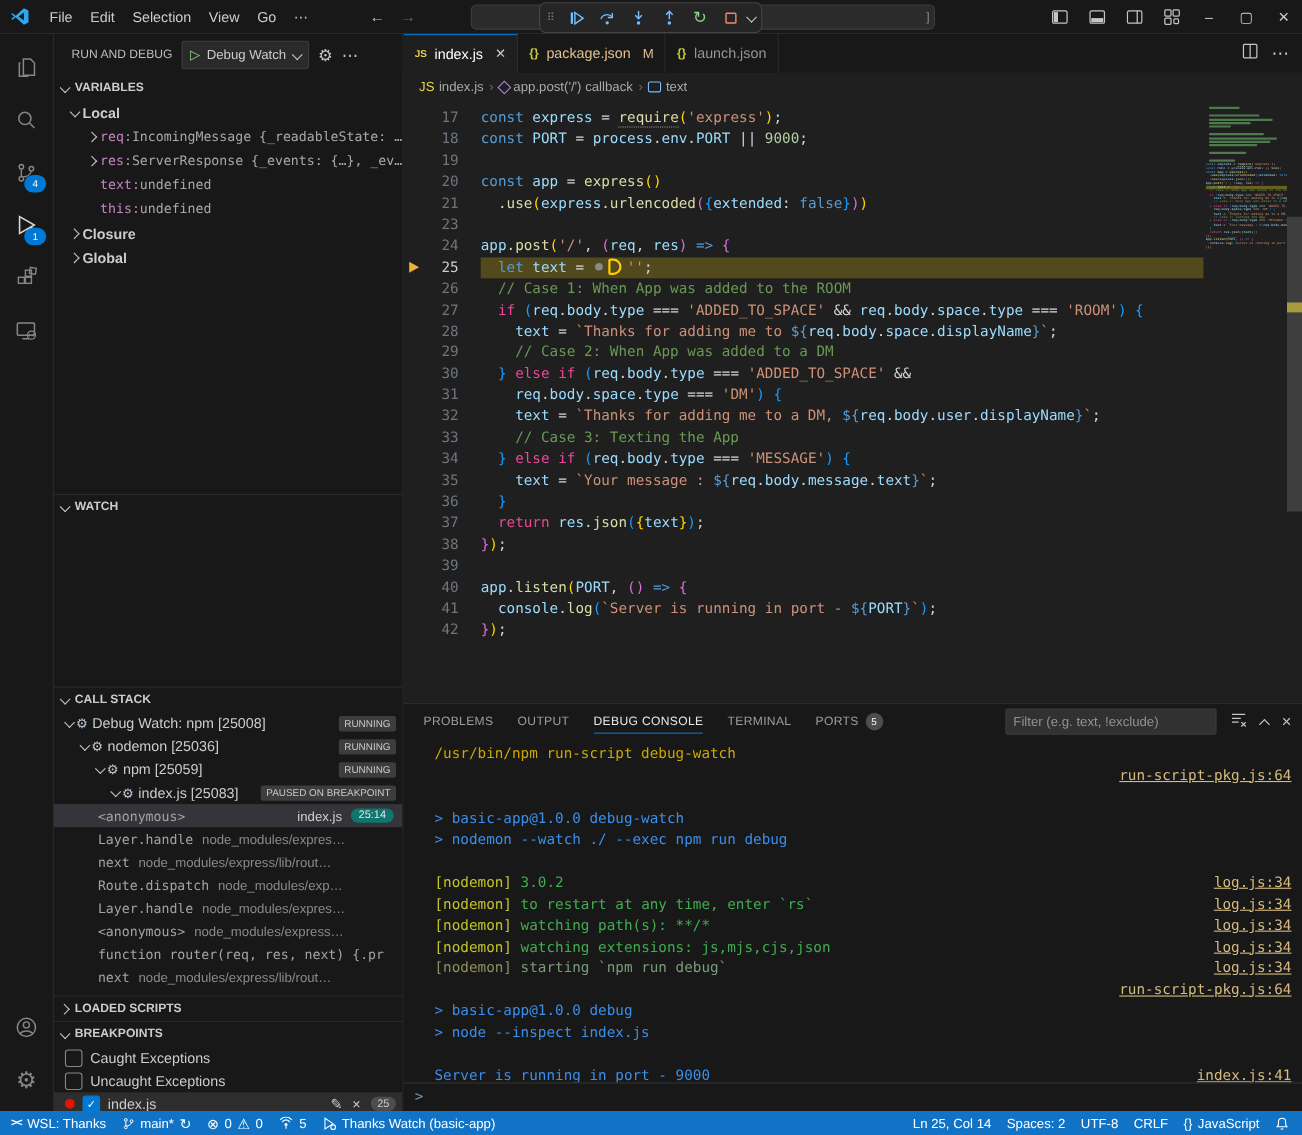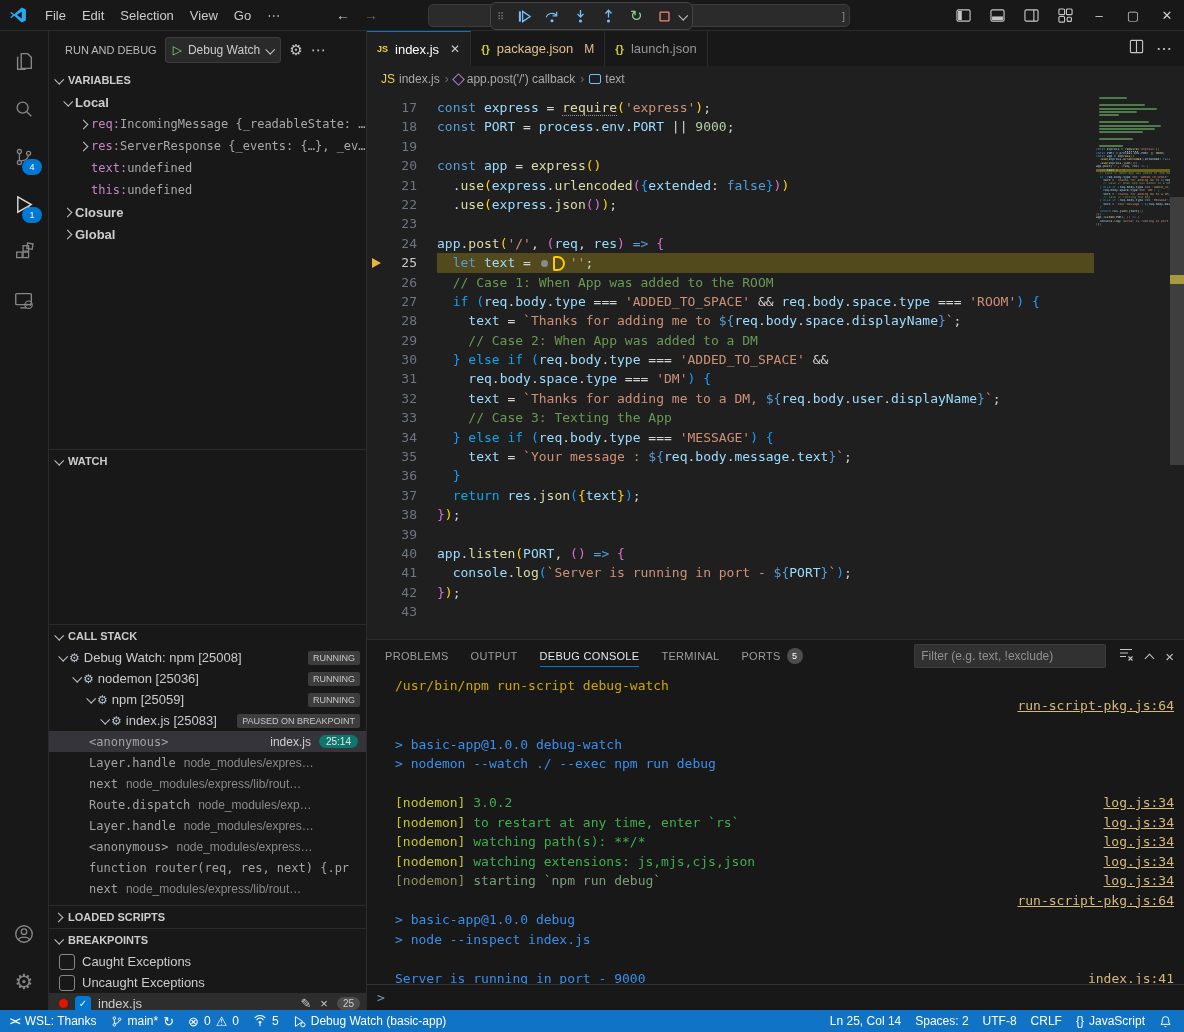--- a/index.html
+++ b/index.html
@@ -88,21 +88,21 @@
   
   #code-area{height:547px;flex:0 0 547px;position:relative;background:#1f1f1f;overflow:hidden;}
   #code-lines{position:absolute;left:0;top:6px;right:90px;font-family:"DejaVu Sans Mono",monospace;font-size:13px;line-height:19.4px;}
   .cl{display:flex;height:19.4px;white-space:pre;}
   .gut{width:18px;flex:0 0 18px;display:flex;align-items:center;justify-content:center;}
   .lnum{width:32px;flex:0 0 32px;text-align:right;color:#6e7681;padding-right:20px;user-select:none;}
   .lnum.on{color:#cccccc;}
   .ltext{flex:1;min-width:0;overflow:hidden;}
   .cl.hl .ltext{background:#52491c;}
   .paused-arrow{width:0;height:0;border-top:5px solid transparent;border-bottom:5px solid transparent;border-left:9px solid #e8b339;}
-  .tk-kw{color:#569cd6}.tk-ctl{color:#0ea5e9}.tk-var{color:#9cdcfe}.tk-fn{color:#dcdcaa}
+  .tk-kw{color:#569cd6}.tk-ctl{color:#ec4899}.tk-var{color:#9cdcfe}.tk-fn{color:#dcdcaa}
   .tk-fnu{color:#dcdcaa;border-bottom:1px dotted #9a9a9a;}
   .tk-str{color:#ce9178}.tk-num{color:#b5cea8}.tk-cmt{color:#6a9955}.tk-op{color:#d4d4d4}
   .tk-arr{color:#569cd6}.tk-pln{color:#d4d4d4}
   .tk-b1{color:#ffd700}.tk-b2{color:#da70d6}.tk-b3{color:#179fff}
   .tk-tpl{color:#ce9178}.tk-tplx{color:#569cd6}
   .idot{display:inline-block;width:7px;height:7px;border-radius:50%;background:#8a8a8a;margin:0 5px 1px 2px;vertical-align:middle;}
   .iptr{display:inline-block;width:8px;height:11px;border:2px solid #ffcc00;border-radius:2px 8px 8px 2px;margin:0 5px 1px 0;vertical-align:middle;}
   #minimap{position:absolute;top:0;right:14px;width:74px;height:200px;overflow:hidden;padding-top:4px;}
   .mm-bar{height:2px;margin:1.4px 0 1.4px 3px;background:#4e7a4e;border-radius:1px;}
   .mm-line{font-family:"DejaVu Sans Mono",monospace;font-size:3px;line-height:3.4px;white-space:pre;overflow:hidden;}
@@ -505,42 +505,40 @@
           </span>
         </div>
 
       <div id="code-area">
         <div id="code-lines">
             <div class="cl"><span class="gut"></span><span class="lnum">17</span><span class="ltext"><span class="tk-kw">const</span><span class="tk-pln"> </span><span class="tk-var">express</span><span class="tk-op"> = </span><span class="tk-fnu">require</span><span class="tk-b1">(</span><span class="tk-str">'express'</span><span class="tk-b1">)</span><span class="tk-pln">;</span></span></div>
             <div class="cl"><span class="gut"></span><span class="lnum">18</span><span class="ltext"><span class="tk-kw">const</span><span class="tk-pln"> </span><span class="tk-var">PORT</span><span class="tk-op"> = </span><span class="tk-var">process</span><span class="tk-pln">.</span><span class="tk-var">env</span><span class="tk-pln">.</span><span class="tk-var">PORT</span><span class="tk-op"> || </span><span class="tk-num">9000</span><span class="tk-pln">;</span></span></div>
             <div class="cl"><span class="gut"></span><span class="lnum">19</span><span class="ltext"></span></div>
             <div class="cl"><span class="gut"></span><span class="lnum">20</span><span class="ltext"><span class="tk-kw">const</span><span class="tk-pln"> </span><span class="tk-var">app</span><span class="tk-op"> = </span><span class="tk-fn">express</span><span class="tk-b1">()</span></span></div>
             <div class="cl"><span class="gut"></span><span class="lnum">21</span><span class="ltext"><span class="tk-pln">  .</span><span class="tk-fn">use</span><span class="tk-b1">(</span><span class="tk-var">express</span><span class="tk-pln">.</span><span class="tk-fn">urlencoded</span><span class="tk-b2">(</span><span class="tk-b3">{</span><span class="tk-var">extended</span><span class="tk-pln">: </span><span class="tk-kw">false</span><span class="tk-b3">}</span><span class="tk-b2">)</span><span class="tk-b1">)</span></span></div>
-            <div class="cl"><span class="gut"></span><span class="lnum">22</span><span class="ltext"><span class="tk-pln">  .</span><span class="tk-fn">use</span><span class="tk-b1">(</span><span class="tk-var">express</span><span class="tk-pln">.</span><span class="tk-fn">json</span><span class="tk-b2">()</span><span class="tk-b1">)</span><span class="tk-pln">;</span></span></div>
             <div class="cl"><span class="gut"></span><span class="lnum">23</span><span class="ltext"></span></div>
             <div class="cl"><span class="gut"></span><span class="lnum">24</span><span class="ltext"><span class="tk-var">app</span><span class="tk-pln">.</span><span class="tk-fn">post</span><span class="tk-b1">(</span><span class="tk-str">'/'</span><span class="tk-pln">, </span><span class="tk-b2">(</span><span class="tk-var">req</span><span class="tk-pln">, </span><span class="tk-var">res</span><span class="tk-b2">)</span><span class="tk-arr"> =&gt; </span><span class="tk-b2">{</span></span></div>
             <div class="cl hl"><span class="gut"><span class="paused-arrow"></span></span><span class="lnum on">25</span><span class="ltext"><span class="tk-pln">  </span><span class="tk-kw">let</span><span class="tk-pln"> </span><span class="tk-var">text</span><span class="tk-op"> = </span><span class="idot"></span><span class="iptr"></span><span class="tk-str">''</span><span class="tk-pln">;</span></span></div>
             <div class="cl"><span class="gut"></span><span class="lnum">26</span><span class="ltext"><span class="tk-cmt">  // Case 1: When App was added to the ROOM</span></span></div>
             <div class="cl"><span class="gut"></span><span class="lnum">27</span><span class="ltext"><span class="tk-pln">  </span><span class="tk-ctl">if</span><span class="tk-pln"> </span><span class="tk-b3">(</span><span class="tk-var">req</span><span class="tk-pln">.</span><span class="tk-var">body</span><span class="tk-pln">.</span><span class="tk-var">type</span><span class="tk-op"> === </span><span class="tk-str">'ADDED_TO_SPACE'</span><span class="tk-op"> &amp;&amp; </span><span class="tk-var">req</span><span class="tk-pln">.</span><span class="tk-var">body</span><span class="tk-pln">.</span><span class="tk-var">space</span><span class="tk-pln">.</span><span class="tk-var">type</span><span class="tk-op"> === </span><span class="tk-str">'ROOM'</span><span class="tk-b3">)</span><span class="tk-pln"> </span><span class="tk-b3">{</span></span></div>
             <div class="cl"><span class="gut"></span><span class="lnum">28</span><span class="ltext"><span class="tk-pln">    </span><span class="tk-var">text</span><span class="tk-op"> = </span><span class="tk-tpl">`Thanks for adding me to </span><span class="tk-tplx">${</span><span class="tk-var">req</span><span class="tk-pln">.</span><span class="tk-var">body</span><span class="tk-pln">.</span><span class="tk-var">space</span><span class="tk-pln">.</span><span class="tk-var">displayName</span><span class="tk-tplx">}</span><span class="tk-tpl">`</span><span class="tk-pln">;</span></span></div>
             <div class="cl"><span class="gut"></span><span class="lnum">29</span><span class="ltext"><span class="tk-cmt">    // Case 2: When App was added to a DM</span></span></div>
             <div class="cl"><span class="gut"></span><span class="lnum">30</span><span class="ltext"><span class="tk-pln">  </span><span class="tk-b3">}</span><span class="tk-pln"> </span><span class="tk-ctl">else</span><span class="tk-pln"> </span><span class="tk-ctl">if</span><span class="tk-pln"> </span><span class="tk-b3">(</span><span class="tk-var">req</span><span class="tk-pln">.</span><span class="tk-var">body</span><span class="tk-pln">.</span><span class="tk-var">type</span><span class="tk-op"> === </span><span class="tk-str">'ADDED_TO_SPACE'</span><span class="tk-op"> &amp;&amp;</span></span></div>
             <div class="cl"><span class="gut"></span><span class="lnum">31</span><span class="ltext"><span class="tk-pln">    </span><span class="tk-var">req</span><span class="tk-pln">.</span><span class="tk-var">body</span><span class="tk-pln">.</span><span class="tk-var">space</span><span class="tk-pln">.</span><span class="tk-var">type</span><span class="tk-op"> === </span><span class="tk-str">'DM'</span><span class="tk-b3">)</span><span class="tk-pln"> </span><span class="tk-b3">{</span></span></div>
             <div class="cl"><span class="gut"></span><span class="lnum">32</span><span class="ltext"><span class="tk-pln">    </span><span class="tk-var">text</span><span class="tk-op"> = </span><span class="tk-tpl">`Thanks for adding me to a DM, </span><span class="tk-tplx">${</span><span class="tk-var">req</span><span class="tk-pln">.</span><span class="tk-var">body</span><span class="tk-pln">.</span><span class="tk-var">user</span><span class="tk-pln">.</span><span class="tk-var">displayName</span><span class="tk-tplx">}</span><span class="tk-tpl">`</span><span class="tk-pln">;</span></span></div>
             <div class="cl"><span class="gut"></span><span class="lnum">33</span><span class="ltext"><span class="tk-cmt">    // Case 3: Texting the App</span></span></div>
             <div class="cl"><span class="gut"></span><span class="lnum">34</span><span class="ltext"><span class="tk-pln">  </span><span class="tk-b3">}</span><span class="tk-pln"> </span><span class="tk-ctl">else</span><span class="tk-pln"> </span><span class="tk-ctl">if</span><span class="tk-pln"> </span><span class="tk-b3">(</span><span class="tk-var">req</span><span class="tk-pln">.</span><span class="tk-var">body</span><span class="tk-pln">.</span><span class="tk-var">type</span><span class="tk-op"> === </span><span class="tk-str">'MESSAGE'</span><span class="tk-b3">)</span><span class="tk-pln"> </span><span class="tk-b3">{</span></span></div>
             <div class="cl"><span class="gut"></span><span class="lnum">35</span><span class="ltext"><span class="tk-pln">    </span><span class="tk-var">text</span><span class="tk-op"> = </span><span class="tk-tpl">`Your message : </span><span class="tk-tplx">${</span><span class="tk-var">req</span><span class="tk-pln">.</span><span class="tk-var">body</span><span class="tk-pln">.</span><span class="tk-var">message</span><span class="tk-pln">.</span><span class="tk-var">text</span><span class="tk-tplx">}</span><span class="tk-tpl">`</span><span class="tk-pln">;</span></span></div>
             <div class="cl"><span class="gut"></span><span class="lnum">36</span><span class="ltext"><span class="tk-pln">  </span><span class="tk-b3">}</span></span></div>
             <div class="cl"><span class="gut"></span><span class="lnum">37</span><span class="ltext"><span class="tk-pln">  </span><span class="tk-ctl">return</span><span class="tk-pln"> </span><span class="tk-var">res</span><span class="tk-pln">.</span><span class="tk-fn">json</span><span class="tk-b3">(</span><span class="tk-b1">{</span><span class="tk-var">text</span><span class="tk-b1">}</span><span class="tk-b3">)</span><span class="tk-pln">;</span></span></div>
             <div class="cl"><span class="gut"></span><span class="lnum">38</span><span class="ltext"><span class="tk-b2">}</span><span class="tk-b1">)</span><span class="tk-pln">;</span></span></div>
             <div class="cl"><span class="gut"></span><span class="lnum">39</span><span class="ltext"></span></div>
             <div class="cl"><span class="gut"></span><span class="lnum">40</span><span class="ltext"><span class="tk-var">app</span><span class="tk-pln">.</span><span class="tk-fn">listen</span><span class="tk-b1">(</span><span class="tk-var">PORT</span><span class="tk-pln">, </span><span class="tk-b2">()</span><span class="tk-arr"> =&gt; </span><span class="tk-b2">{</span></span></div>
             <div class="cl"><span class="gut"></span><span class="lnum">41</span><span class="ltext"><span class="tk-pln">  </span><span class="tk-var">console</span><span class="tk-pln">.</span><span class="tk-fn">log</span><span class="tk-b3">(</span><span class="tk-tpl">`Server is running in port - </span><span class="tk-tplx">${</span><span class="tk-var">PORT</span><span class="tk-tplx">}</span><span class="tk-tpl">`</span><span class="tk-b3">)</span><span class="tk-pln">;</span></span></div>
             <div class="cl"><span class="gut"></span><span class="lnum">42</span><span class="ltext"><span class="tk-b2">}</span><span class="tk-b1">)</span><span class="tk-pln">;</span></span></div>
-            <div class="cl"><span class="gut"></span><span class="lnum">43</span><span class="ltext"></span></div>
           </div>
         <div id="minimap">
             <div class="mm-bar" style="width: 28px;"></div>
             <div class="mm-bar" style="width: 0px; background: transparent;"></div>
             <div class="mm-bar" style="width: 46px;"></div>
             <div class="mm-bar" style="width: 58px;"></div>
             <div class="mm-bar" style="width: 38px;"></div>
             <div class="mm-bar" style="width: 20px;"></div>
             <div class="mm-bar" style="width: 0px; background: transparent;"></div>
             <div class="mm-bar" style="width: 50px;"></div>
@@ -674,21 +672,21 @@
         </span>
       <span>5</span>
     </div>
     <div class="sb-item">
       <span class="sb-icon">
           <svg width="13" height="13" viewBox="0 0 16 16">
             <path class="st" d="M3 2 L12 8 L3 14 Z"></path>
             <circle cx="12.2" cy="12" r="2.6" class="st"></circle>
           </svg>
         </span>
-      <span>Debug Watch (basic-app)</span>
+      <span>Thanks Watch (basic-app)</span>
     </div>
     <div id="sb-right">
       <div class="sb-item">
           <span>Ln 25, Col 14</span>
         </div>
       <div class="sb-item">
           <span>Spaces: 2</span>
         </div>
       <div class="sb-item">
           <span>UTF-8</span>

